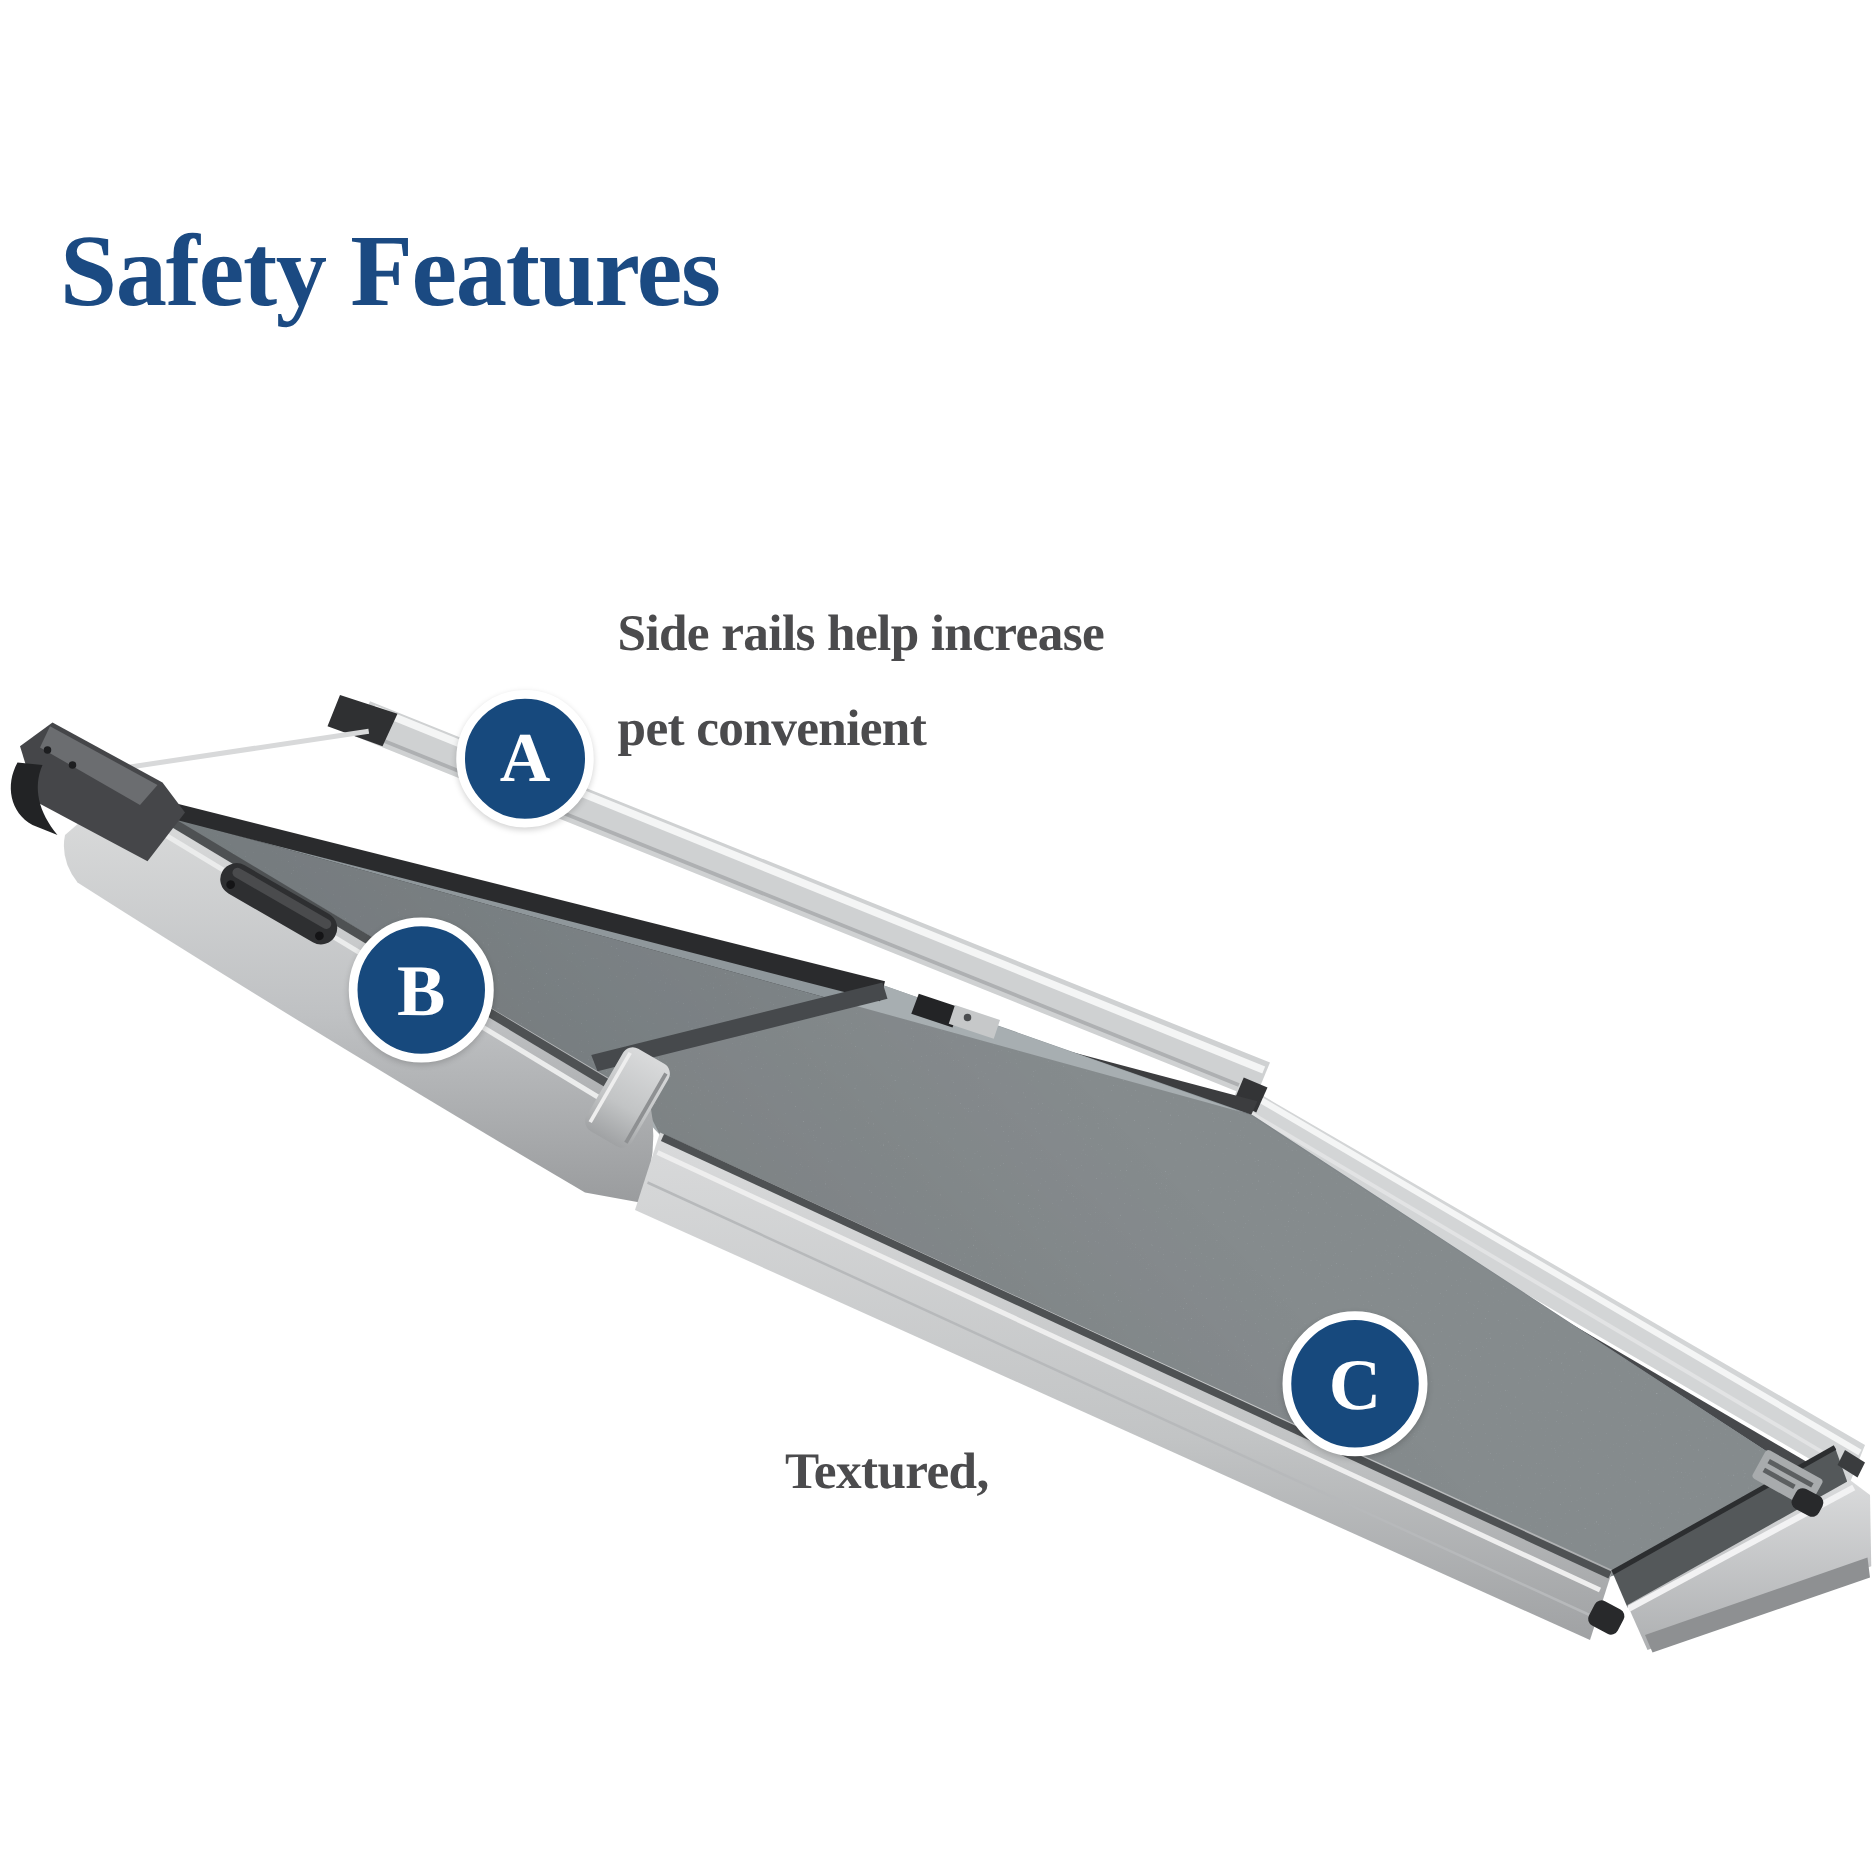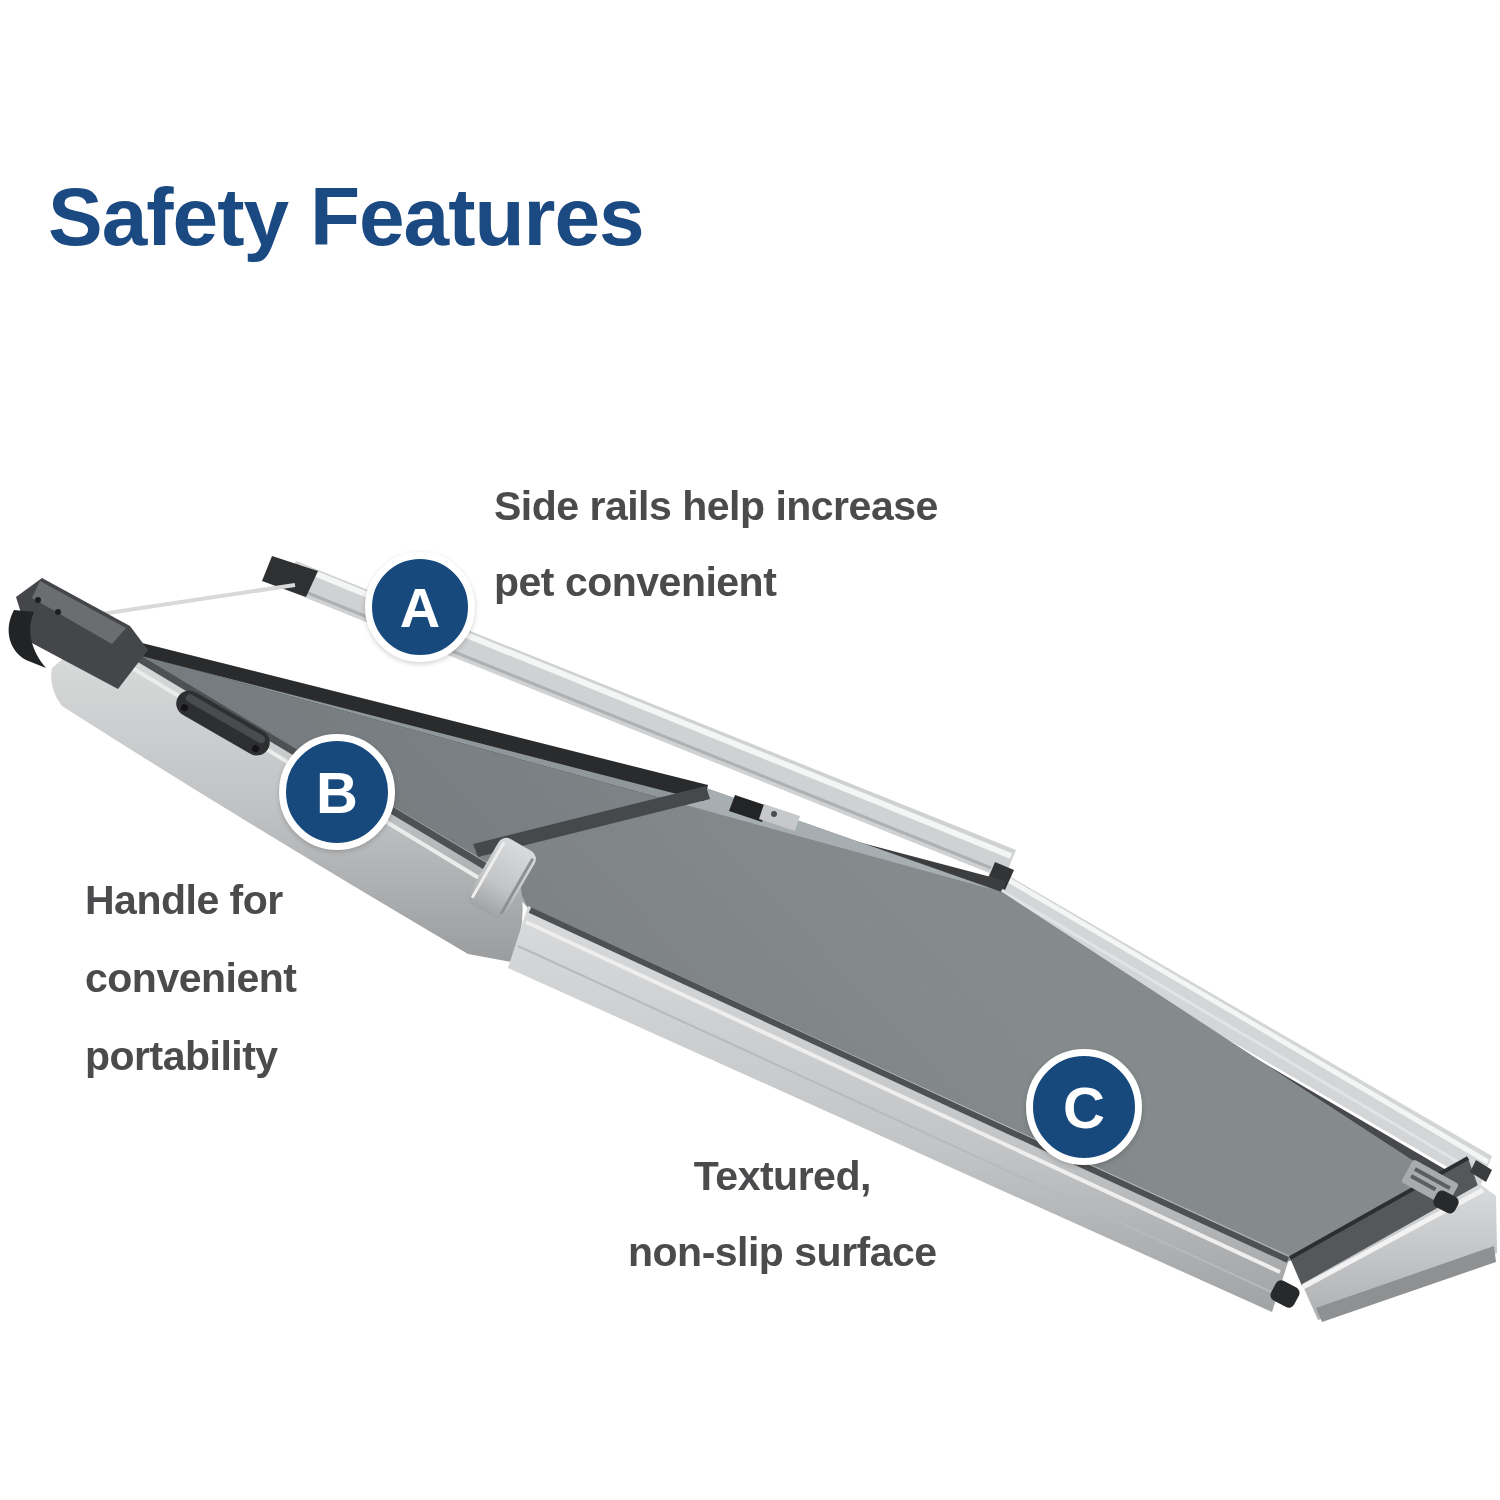--- a/index.html
+++ b/index.html
@@ -1,19 +1,19 @@
 <!DOCTYPE html>
 <html style="--title-blue: #1b4a82; --badge-blue: #17497d; --text-gray: #4b4b4d; --background: #ffffff;"><head>
 <meta charset="utf-8">
 <style>
   html,body{margin:0;padding:0;background:#ffffff;}
   .canvas{
     position:relative;width:1500px;height:1492px;overflow:hidden;
     background:var(--background,#ffffff);
-    font-family:Liberation Sans, sans-serif;
+    font-family:Liberation Serif, serif;
   }
   .title{
     position:absolute;left:48px;top:172px;margin:0;
     font-size:82px;line-height:90px;font-weight:700;letter-spacing:-1px;
     color:var(--title-blue,#1b4a82);white-space:nowrap;
   }
   .ann{
     position:absolute;color:var(--text-gray,#4b4b4d);
     font-weight:700;font-size:41px;letter-spacing:-0.5px;white-space:nowrap;
   }
@@ -165,23 +165,17 @@
   </svg>
 
   <div class="badge badge-a">A</div>
   <div class="badge badge-b">B</div>
   <div class="badge badge-c">C</div>
 
   <div class="ann ann-a">
     <span class="line">Side rails help increase</span>
     <span class="line">pet convenient</span>
   </div>
-  <div class="ann ann-b">
-    <span class="line">Handle for</span>
-    <span class="line">convenient</span>
-    <span class="line">portability</span>
-  </div>
   <div class="ann ann-c">
     <span class="line">Textured,</span>
-    <span class="line">non-slip surface</span>
   </div>
 
 </div>
 
 </body></html>

